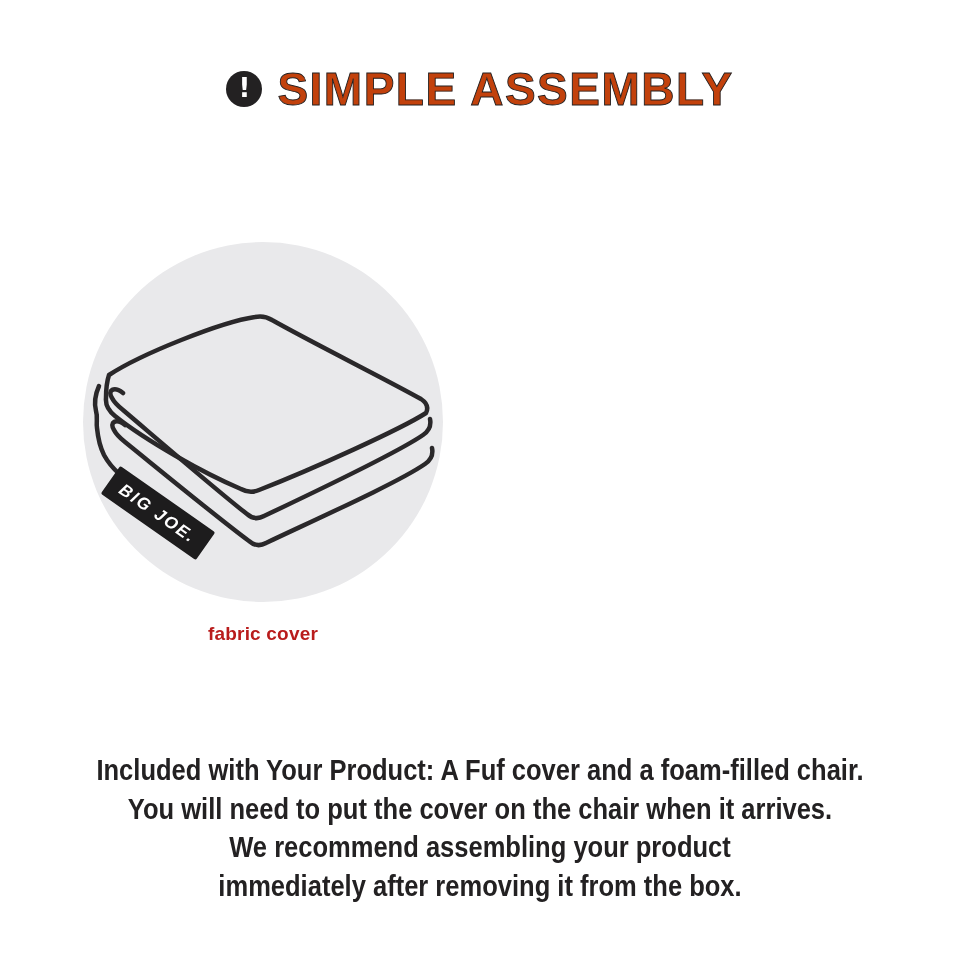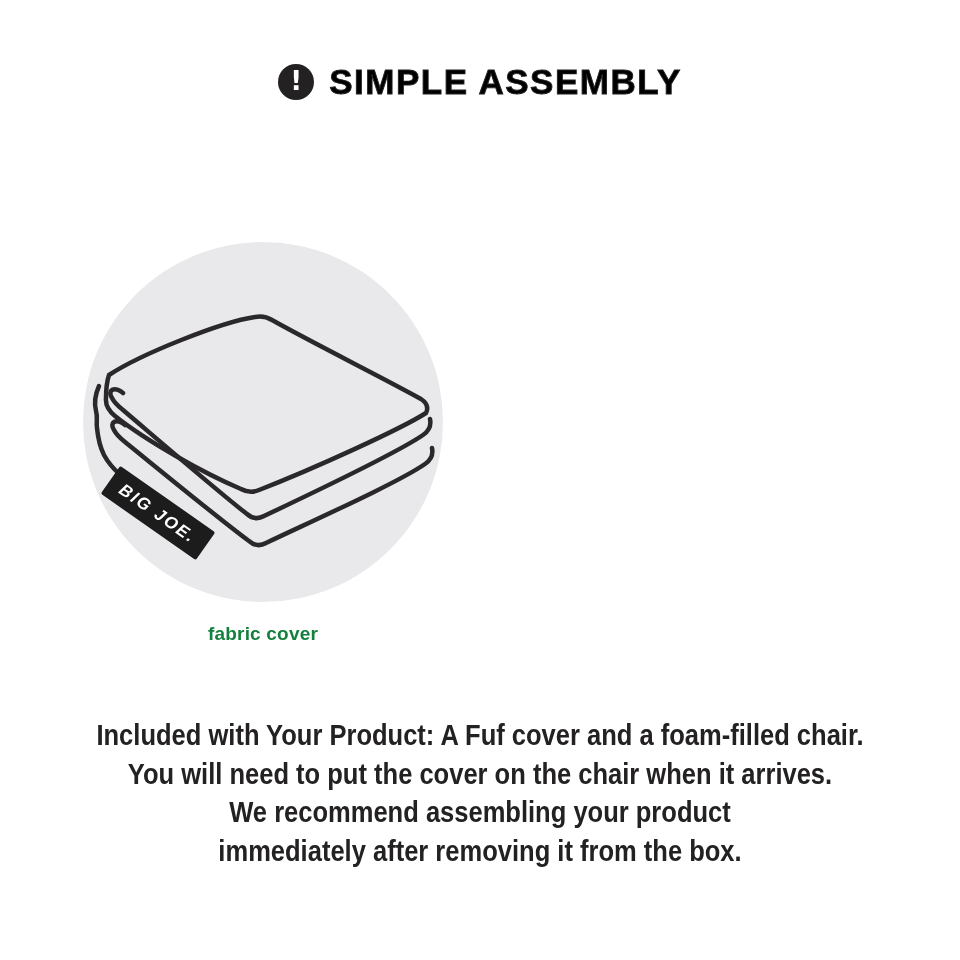--- a/index.html
+++ b/index.html
@@ -38,24 +38,24 @@
   .alert-icon span {
     color: #ffffff;
     font-family: "DejaVu Sans", sans-serif;
     font-weight: bold;
     font-size: 26px;
     line-height: 1;
     padding-bottom: 2px;
   }
   .page-title {
     margin: 0;
-    font-size: 35px;
+    font-size: 46px;
     font-weight: bold;
     letter-spacing: 1.5px;
-    color: #000000;
+    color: #c2410c;
     -webkit-text-stroke: 0.9px #232122;
     white-space: nowrap;
   }
   
   .figures {
     position: absolute;
     top: 242px;
     left: 0;
     width: 960px;
     height: 420px;
@@ -78,27 +78,27 @@
   .circle svg {
     display: block;
     width: 360px;
     height: 360px;
   }
   .fig figcaption {
     margin-top: 21px;
     text-align: center;
     font-size: 19px;
     font-weight: bold;
-    color: #15803d;
+    color: #b91c1c;
     letter-spacing: 0.2px;
   }
   
   .description {
     position: absolute;
-    top: 716px;
+    top: 751px;
     left: 0;
     width: 960px;
     text-align: center;
     color: #232122;
   }
   .description p {
     margin: 0;
     font-size: 29px;
     font-weight: bold;
     line-height: 38.5px;

